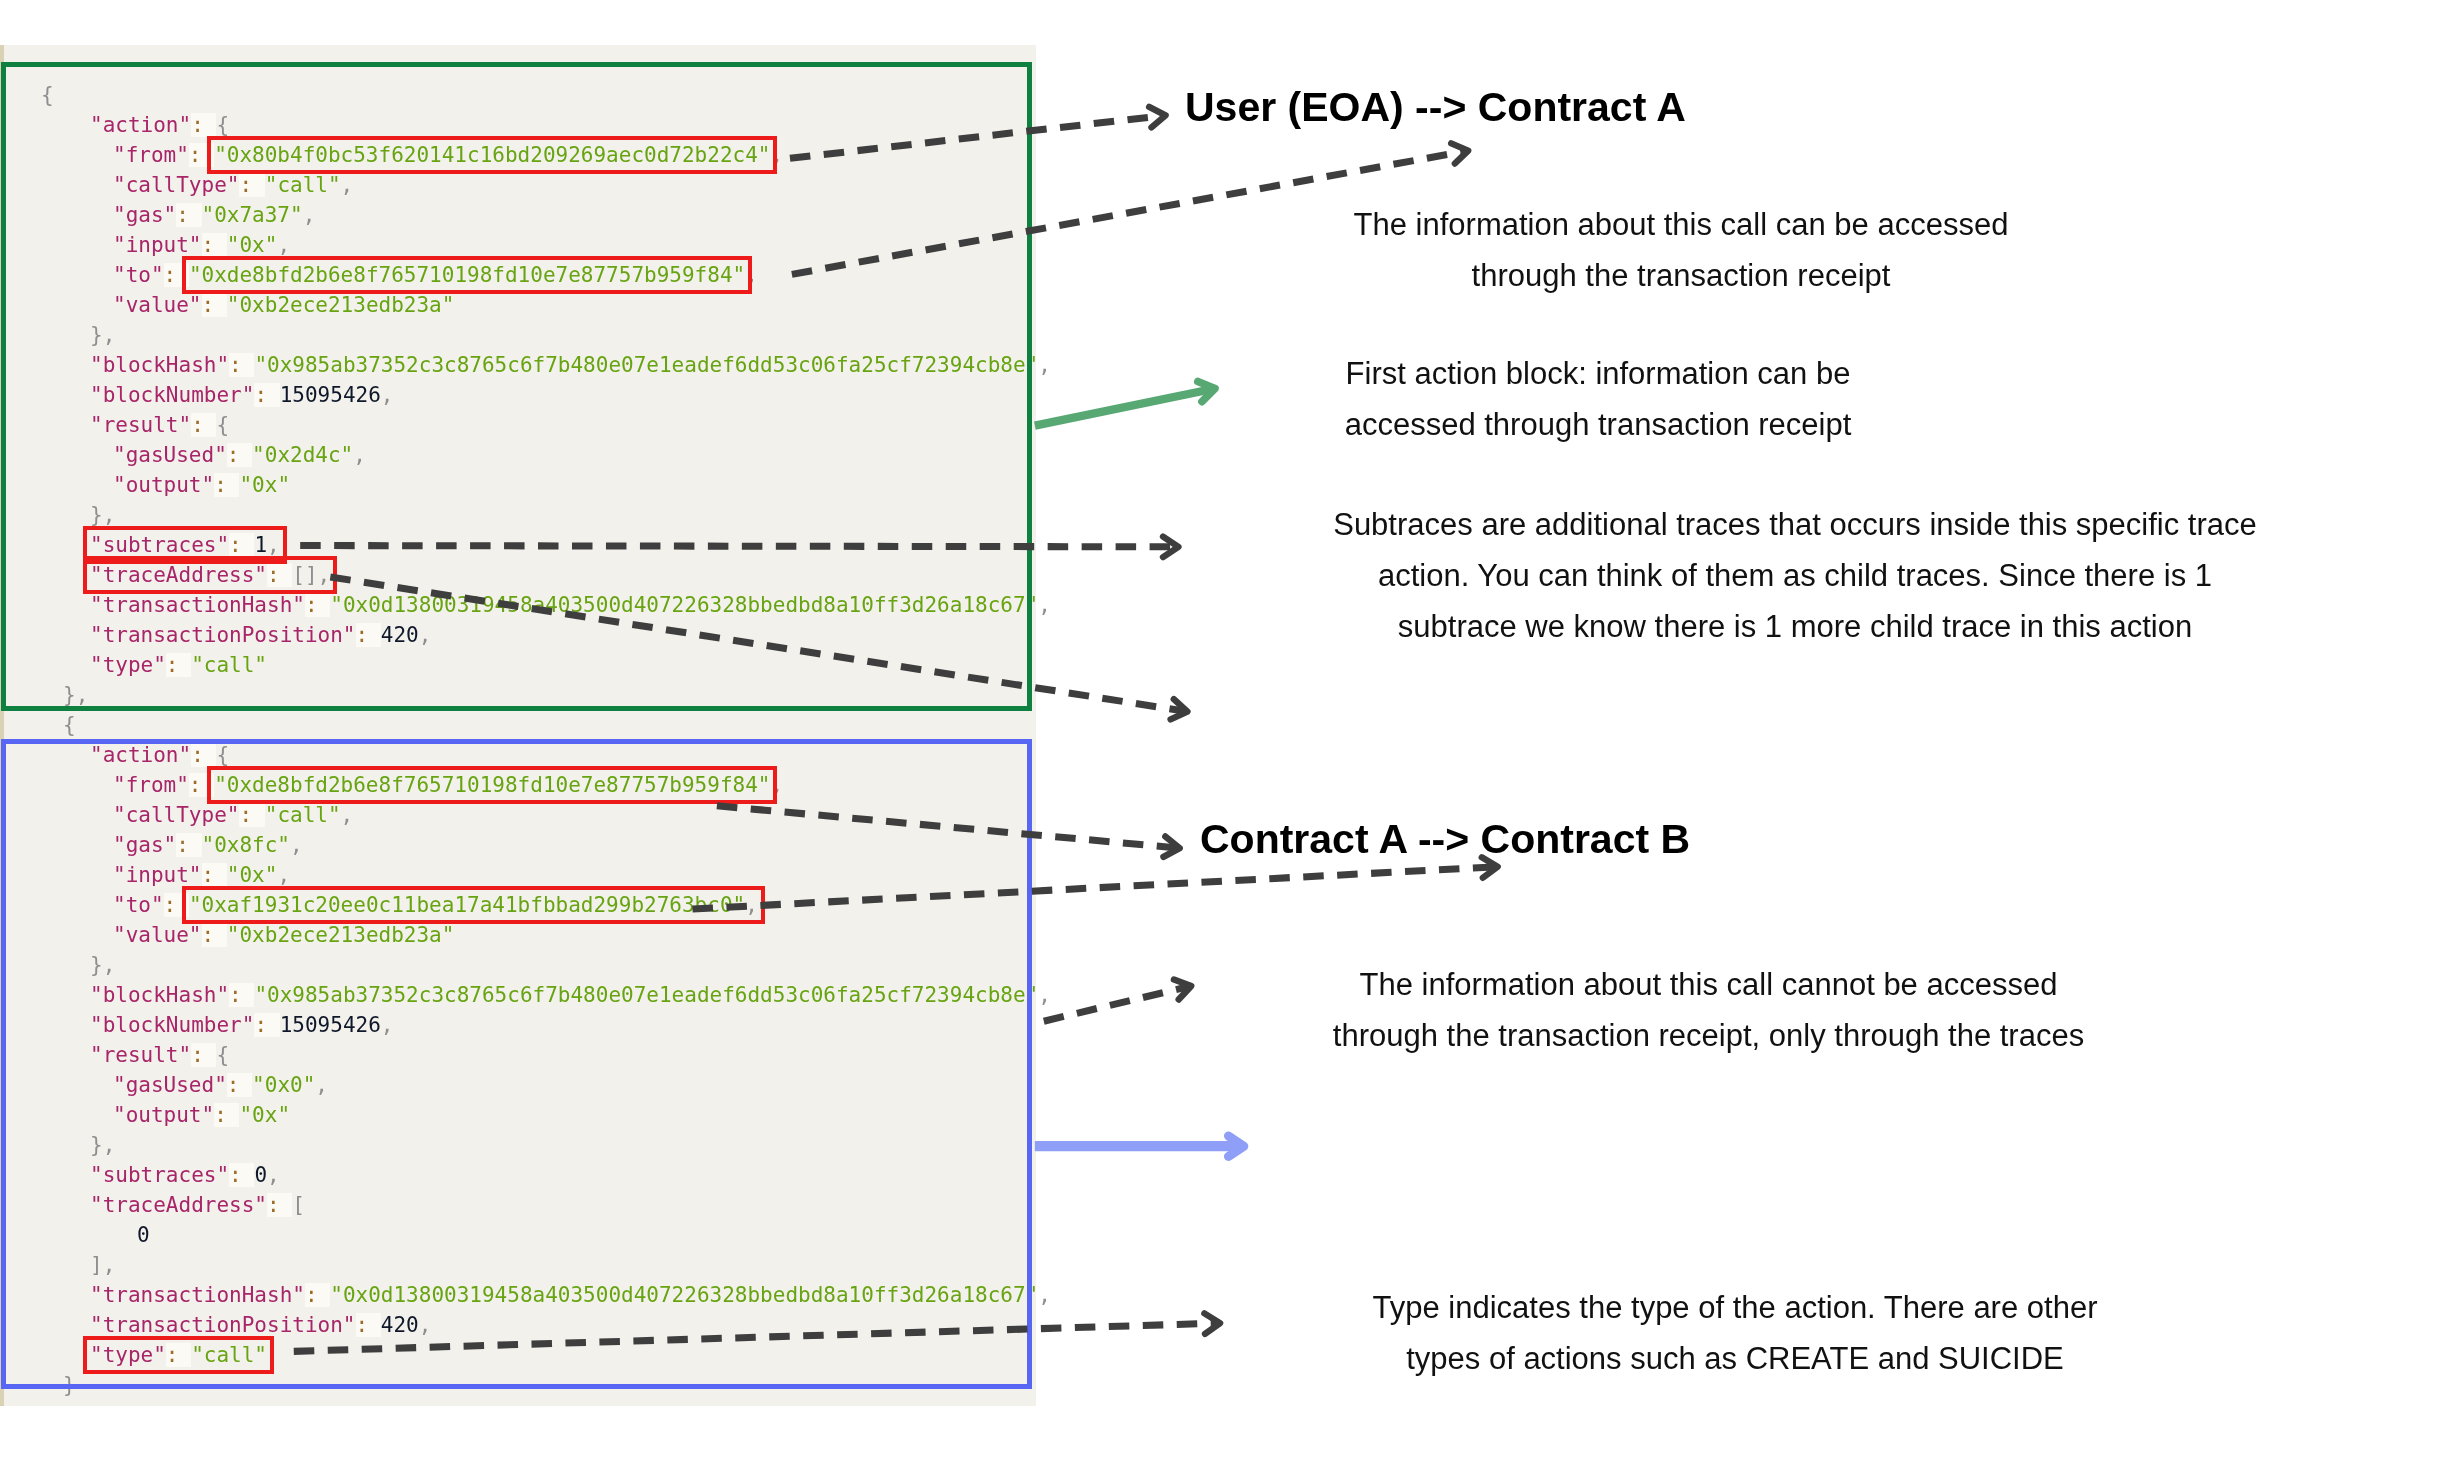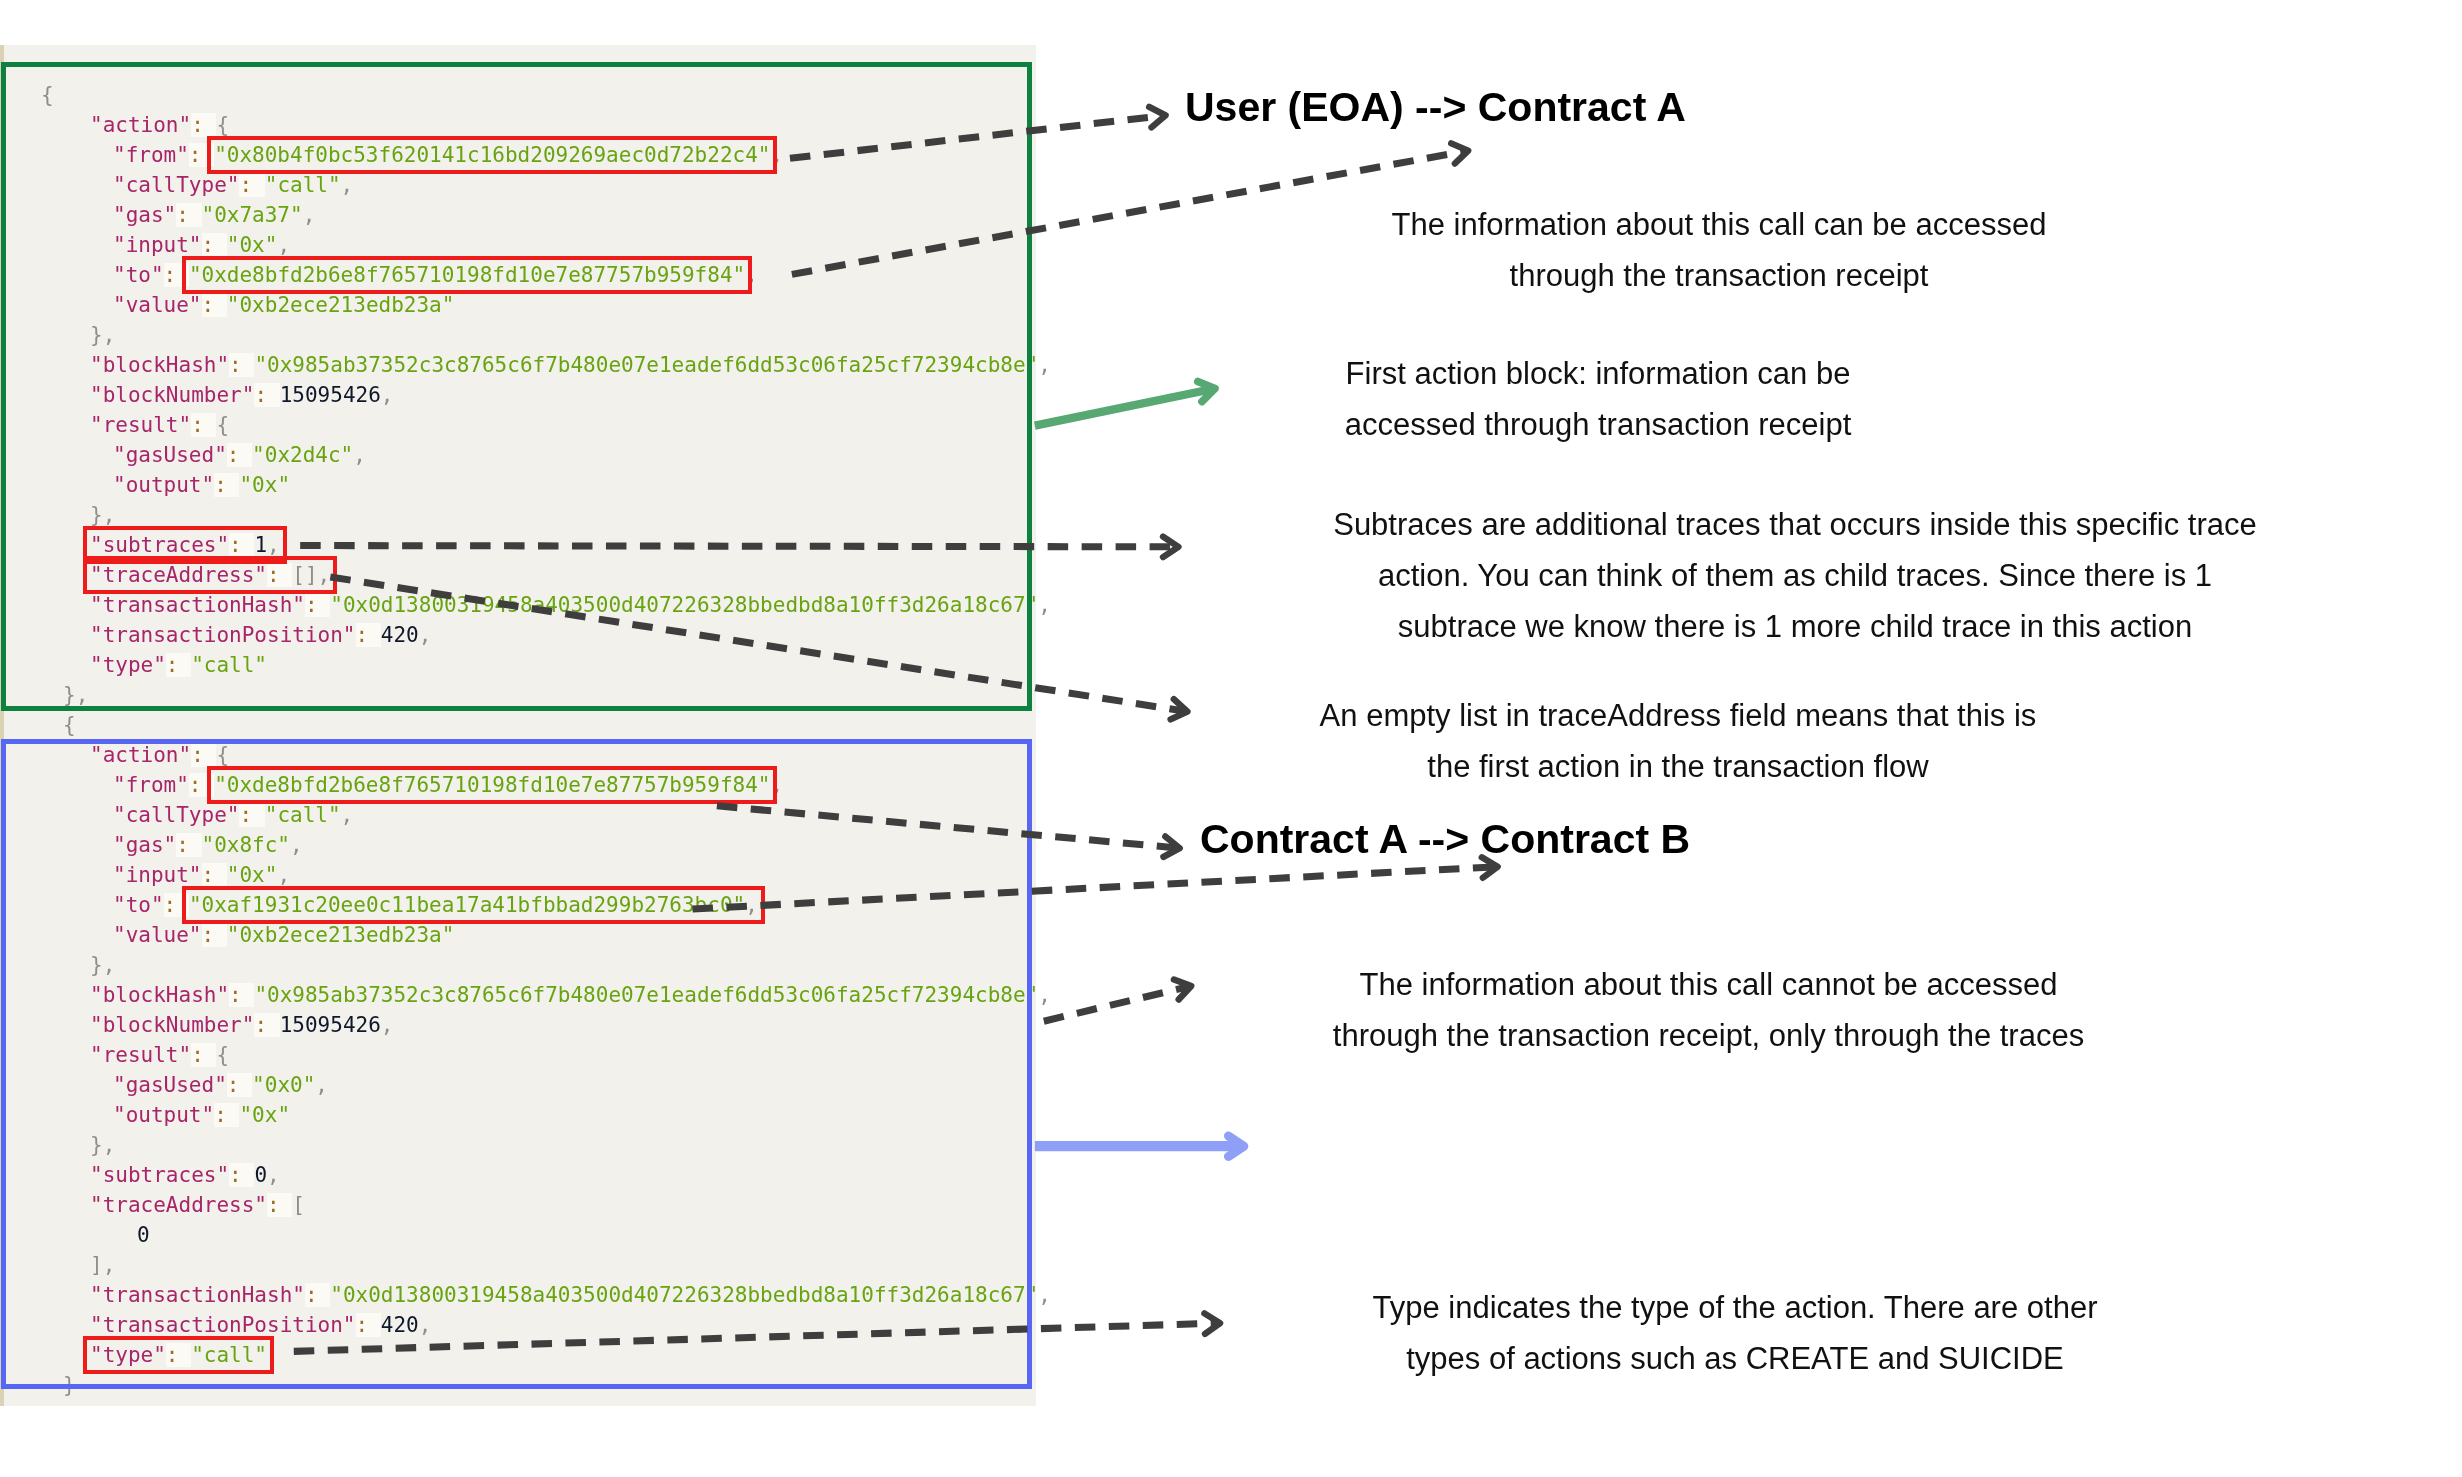--- a/index.html
+++ b/index.html
@@ -37,21 +37,21 @@
   .dash{stroke:#3e3e3e;stroke-width:11;stroke-dasharray:32 21;fill:none;}
   .solid-green{stroke:#57a873;stroke-width:13;fill:none;}
   .solid-blue{stroke:#8f9ff8;stroke-width:16;fill:none;}
 
   
   .ann{position:absolute;white-space:pre-line;font-size:31px;line-height:51px;
        color:#111;}
   .ann.center{text-align:center;}
   .ann.bold{font-weight:bold;font-size:41px;line-height:38px;color:#000;}
   #a-user{left:1185px;top:88px;}
-  #a-receipt{left:1142px;top:199px;width:1154px;}
+  #a-receipt{left:1104px;top:199px;width:1154px;}
   #a-firstblock{left:1149px;top:348px;width:898px;}
   #a-subtraces{left:1154px;top:499px;width:1282px;}
   #a-empty{left:1133px;top:690px;width:1090px;}
   #a-contract{left:1200px;top:820px;}
   #a-cannot{left:1144px;top:959px;width:1129px;}
   #a-secondblock{left:1222px;top:1121px;width:1026px;}
   #a-type{left:1222px;top:1282px;width:1026px;}
 </style>
 </head>
 <body>
@@ -135,22 +135,20 @@
   </svg>
 
   <div class="ann bold" id="a-user">User (EOA) --&gt; Contract A</div>
   <div class="ann center" id="a-receipt">The information about this call can be accessed
 through the transaction receipt</div>
   <div class="ann center" id="a-firstblock">First action block: information can be
 accessed through transaction receipt</div>
   <div class="ann center" id="a-subtraces">Subtraces are additional traces that occurs inside this specific trace
 action. You can think of them as child traces. Since there is 1
 subtrace we know there is 1 more child trace in this action</div>
-  <div class="ann center" id="a-empty">An empty list in traceAddress field means that this is
-the first action in the transaction flow</div>
   <div class="ann bold" id="a-contract">Contract A --&gt; Contract B</div>
   <div class="ann center" id="a-cannot">The information about this call cannot be accessed
 through the transaction receipt, only through the traces</div>
   <div class="ann center" id="a-type">Type indicates the type of the action. There are other
 types of actions such as CREATE and SUICIDE</div>
 
 </div>
 
 
 </body></html>

